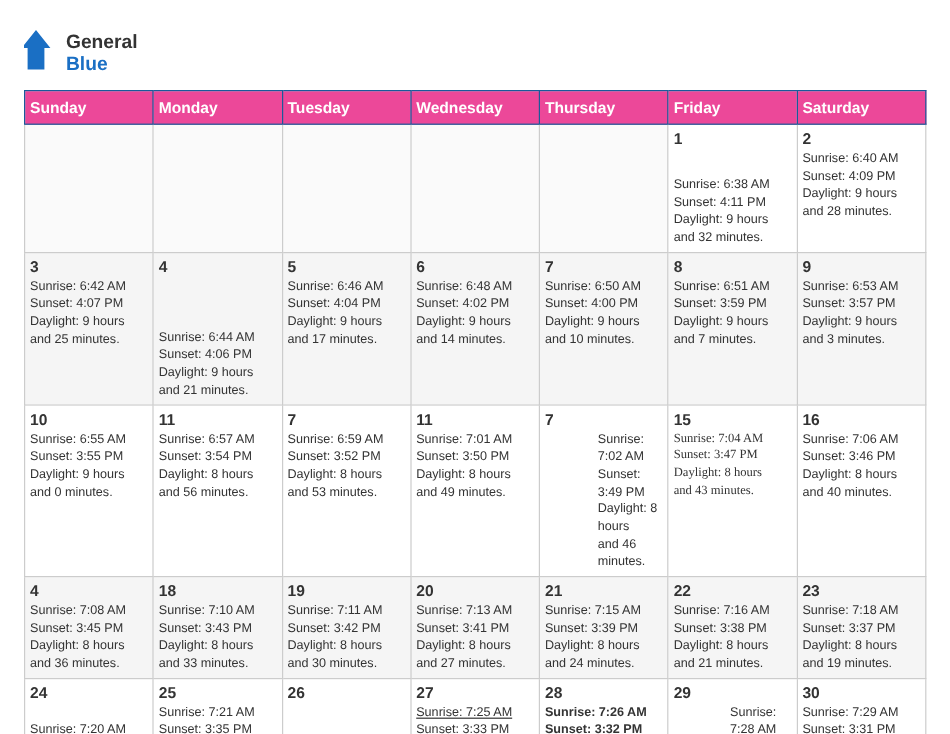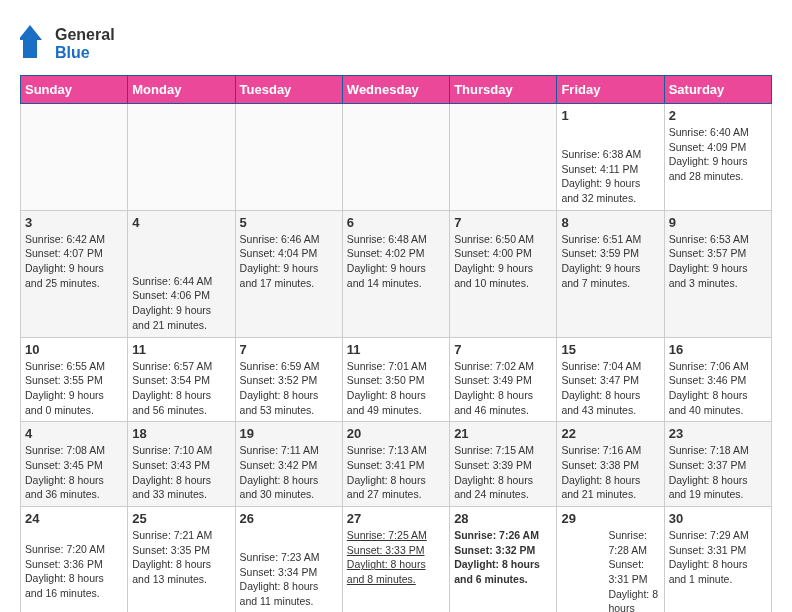--- a/index.html
+++ b/index.html
@@ -200,28 +200,28 @@
         </td>
         <td>
           <span class="day-number">11</span>
           <div class="day-info" style="white-space: pre-wrap;">Sunrise: 7:01 AM
 Sunset: 3:50 PM
 Daylight: 8 hours
 and 49 minutes.</div>
         </td>
         <td>
           <span class="day-number">7</span>
-          <div class="day-info" style="white-space: pre-wrap;">Sunrise: 7:02 AM
+          <div class="day-info" style="white-space: pre-wrap; margin-left: 44px;">Sunrise: 7:02 AM
 Sunset: 3:49 PM
 Daylight: 8 hours
 and 46 minutes.</div>
         </td>
         <td>
           <span class="day-number">15</span>
-          <div class="day-info" style="white-space: pre-wrap;">Sunrise: 7:04 AM
+          <div class="day-info" style="white-space: pre-wrap; font-family: Liberation Serif, serif;">Sunrise: 7:04 AM
 Sunset: 3:47 PM
 Daylight: 8 hours
 and 43 minutes.</div>
         </td>
         <td>
           <span class="day-number">16</span>
           <div class="day-info" style="white-space: pre-wrap;">Sunrise: 7:06 AM
 Sunset: 3:46 PM
 Daylight: 8 hours
 and 40 minutes.</div>

